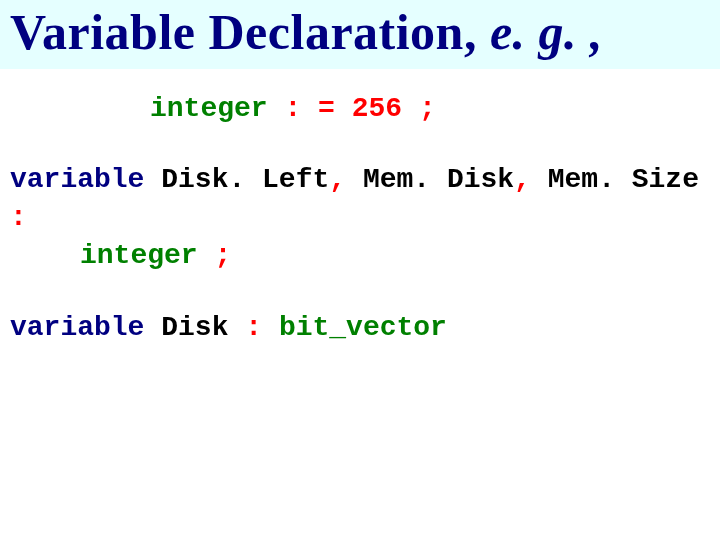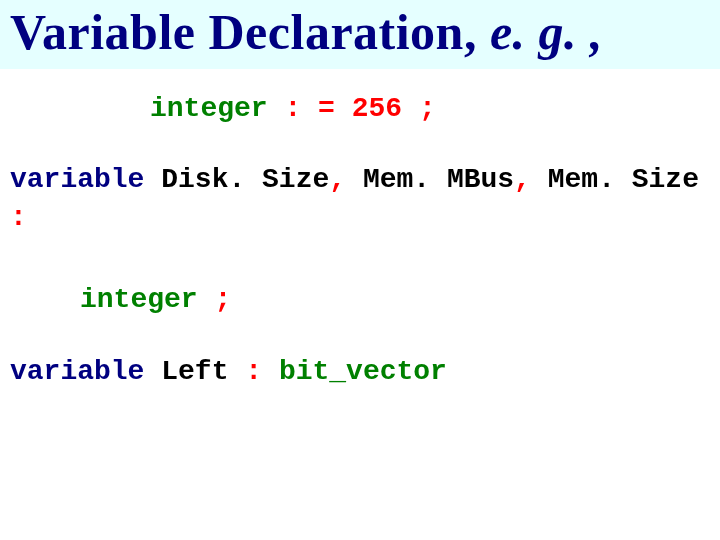--- a/index.html
+++ b/index.html
@@ -39,21 +39,21 @@
     padding: 14px 10px 0 10px;
     color: #000000;
   }
   .kw-b { color: #000080; }
   .kw-g { color: #008000; }
   .punct { color: #ff0000; }
   .num { color: #ff0000; }
   .ident { color: #000000; }
   .block { margin-bottom: 34px; }
   .indent1 { padding-left: 140px; margin-top: 7px; }
-  .indent2 { padding-left: 70px; margin-top: 44px; }
+  .indent2 { padding-left: 70px; }
   .indent3 { padding-left: 98px; }
 </style>
 </head>
 <body>
 
 <div class="slide">
 
   <div class="title-band">
     <div class="title">
       <span>Variable Declaration, </span><span class="eg">e. g. ,</span>
@@ -63,27 +63,27 @@
   <div class="code">
 
     <div class="block">
       <div class="indent1">
         <span class="kw-g">integer</span><span> </span><span class="punct">: =</span><span> </span><span class="num">256</span><span> </span><span class="punct">;</span>
       </div>
     </div>
 
     <div class="block">
       <div>
-        <span class="kw-b">variable</span><span> </span><span class="ident">Disk. Size</span><span class="punct">, </span><span class="ident">Mem. MBus</span><span class="punct">, </span><span class="ident">Mem. Size</span><span> </span><span class="punct">:</span>
+        <span class="kw-b">variable</span><span> </span><span class="ident">Disk. Left</span><span class="punct">, </span><span class="ident">Mem. Disk</span><span class="punct">, </span><span class="ident">Mem. Size</span><span> </span><span class="punct">:</span>
       </div>
       <div class="indent2">
         <span class="kw-g">integer</span><span> </span><span class="punct">;</span>
       </div>
     </div>
 
     <div class="block">
       <div>
-        <span class="kw-b">variable</span><span> </span><span class="ident">Left</span><span> </span><span class="punct">:</span><span> </span><span class="kw-g">bit_vector</span>
+        <span class="kw-b">variable</span><span> </span><span class="ident">Disk</span><span> </span><span class="punct">:</span><span> </span><span class="kw-g">bit_vector</span>
       </div>
     </div>
 
   </div>
 </div>
 
 </body></html>

